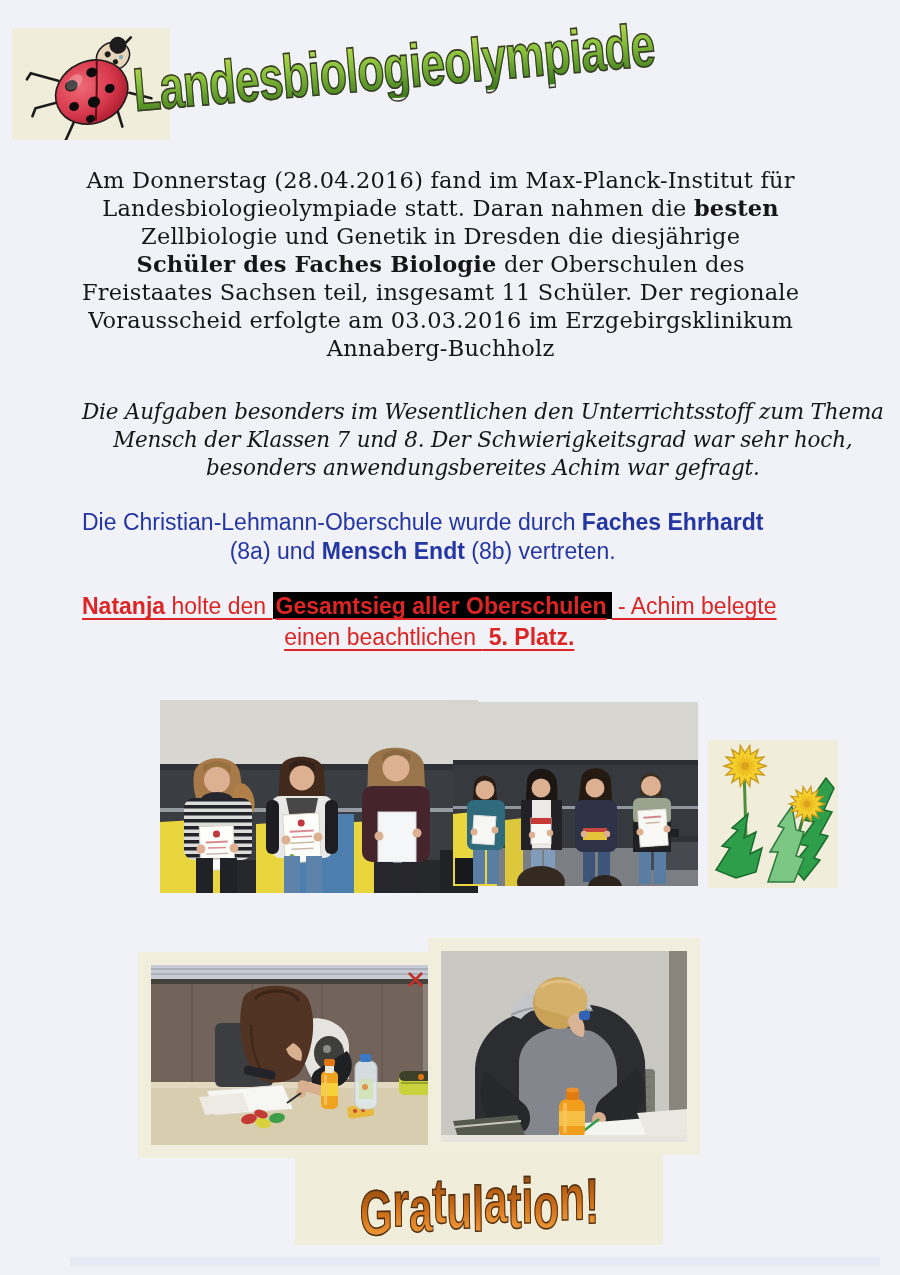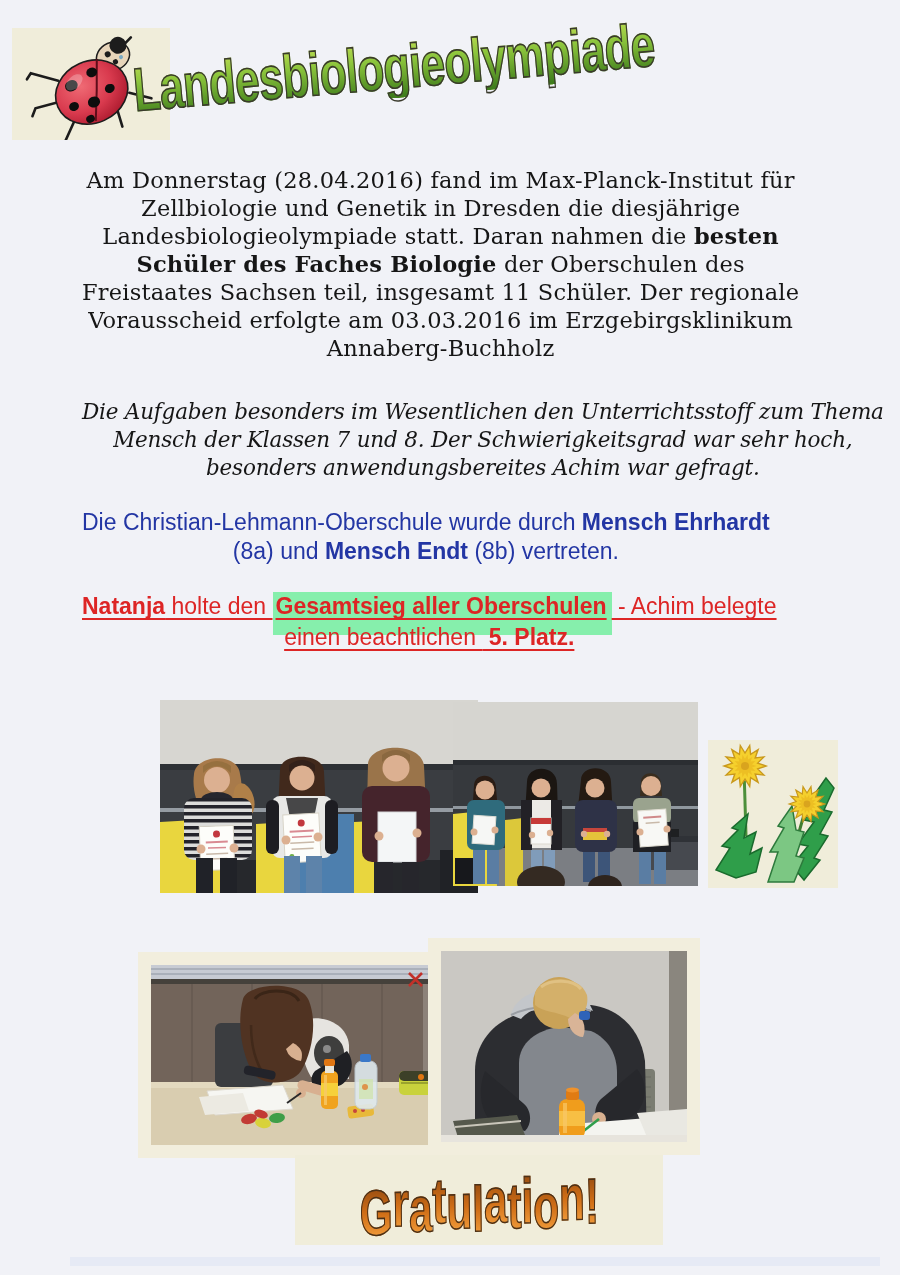--- a/index.html
+++ b/index.html
@@ -24,21 +24,21 @@
 
   .para{position:absolute;left:82px;color:#161616;}
   .ln{white-space:pre;text-align:center;}
   .serif-p{top:166px;font-size:22.5px;line-height:28px;letter-spacing:.2px;}
   .serif-p b{font-weight:bold;}
   .italic-p{top:398px;font-size:21.5px;line-height:28px;font-style:italic;letter-spacing:-.2px;}
   .blue-p{top:508px;font-family:"Liberation Sans",sans-serif;font-size:23px;line-height:29px;color:#2336a4;}
   .red-p{top:591px;font-family:"Liberation Sans",sans-serif;font-size:23px;line-height:31px;color:#dd2525;}
   .red-p .ln{text-decoration:underline;text-decoration-skip-ink:none;
              text-decoration-thickness:2px;text-underline-offset:4px;}
-  mark.hl{background:#86efac;color:inherit;padding:1px 5px 16px 3px;}
+  mark.hl{background:#000000;color:inherit;padding:1px 5px 0 3px;}
 
   .photo{position:absolute;}
   .photo svg{display:block;}
   .framed{background:#f2eedd;padding:13px;box-sizing:border-box;}
   .p1{left:160px;top:700px;}
   .p2{left:453px;top:702px;}
   .p3{left:138px;top:952px;width:312px;height:206px;}
   .p4{left:428px;top:938px;width:272px;height:217px;}
 
   .grat-box{position:absolute;left:295px;top:1155px;width:368px;height:90px;background:#f0edda;
@@ -99,36 +99,36 @@
       </g>
     </svg>
   </div>
 
   <div class="title-wrap">
     <span class="wordart-green">Landesbiologieolympiade</span>
   </div>
 
   <div class="para serif-p">
     <div class="ln"><span>Am Donnerstag (28.04.2016) fand im Max-Planck-Institut für</span></div>
+    <div class="ln"><span>Landesbiologieolympiade statt. Daran nahmen die </span><b>besten</b></div>
     <div class="ln"><span>Zellbiologie und Genetik in Dresden die diesjährige</span></div>
-    <div class="ln"><span>Landesbiologieolympiade statt. Daran nahmen die </span><b>besten</b></div>
     <div class="ln"><b>Schüler des Faches Biologie</b><span> der Oberschulen des</span></div>
     <div class="ln"><span>Freistaates Sachsen teil, insgesamt 11 Schüler. Der regionale</span></div>
     <div class="ln"><span>Vorausscheid erfolgte am 03.03.2016 im Erzgebirgsklinikum</span></div>
     <div class="ln"><span>Annaberg-Buchholz</span></div>
   </div>
 
   <div class="para italic-p">
     <div class="ln"><span>Die Aufgaben besonders im Wesentlichen den Unterrichtsstoff zum Thema</span></div>
     <div class="ln"><span>Mensch der Klassen 7 und 8. Der Schwierigkeitsgrad war sehr hoch,</span></div>
     <div class="ln"><span>besonders anwendungsbereites Achim war gefragt.</span></div>
   </div>
 
   <div class="para blue-p">
-    <div class="ln"><span>Die Christian-Lehmann-Oberschule wurde durch </span><b>Mensch Ehrhardt</b></div>
+    <div class="ln"><span>Die Christian-Lehmann-Oberschule wurde durch </span><b>Faches Ehrhardt</b></div>
     <div class="ln"><span>(8a) und </span><b>Mensch Endt</b><span> (8b) vertreten.</span></div>
   </div>
 
   <div class="para red-p">
     <div class="ln"><b>Natanja</b><span> holte den </span><mark class="hl"><b>Gesamtsieg aller Oberschulen</b></mark><span> - Achim belegte</span></div>
     <div class="ln"><span>einen beachtlichen </span><b>&nbsp;5. Platz.</b></div>
   </div>
 
   <div class="photo p1">
     <svg width="318" height="193" viewBox="0 0 318 193">

